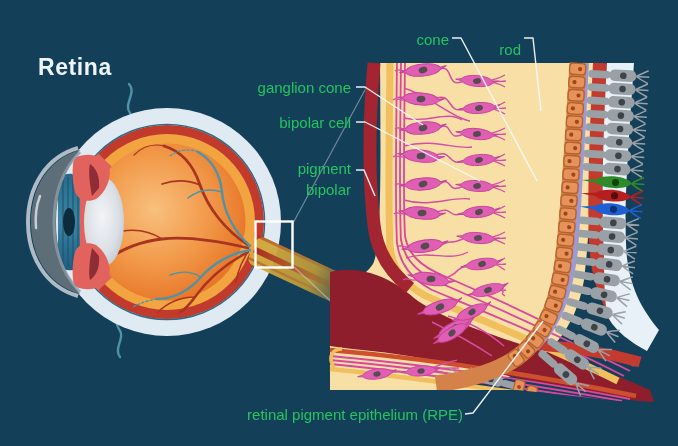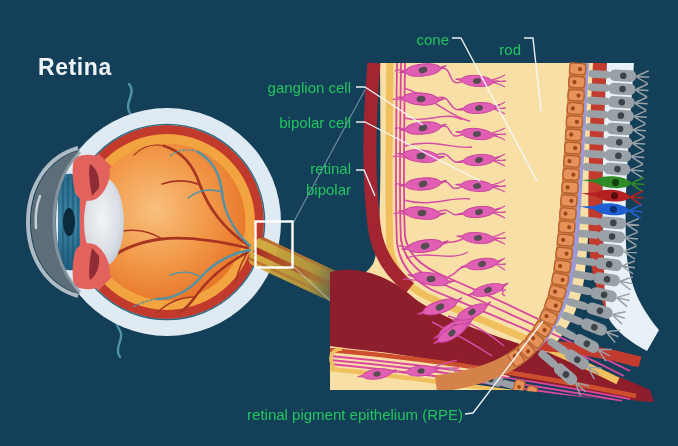--- a/index.html
+++ b/index.html
@@ -576,20 +576,20 @@
     <path d="M 356,87 L 365,87 L 423,125"></path>
     <path d="M 356,122 L 365,122 L 480,181"></path>
     <path d="M 356,170 L 364,170 L 375,196"></path>
     <path d="M 465,414 L 473,413 L 543,321"></path>
   </g>
 </svg>
 
 <div class="title">Retina</div>
 <div class="lbl" id="lbl-cone">cone</div>
 <div class="lbl" id="lbl-rod">rod</div>
-<div class="lbl" id="lbl-ganglion">ganglion cell</div>
+<div class="lbl" id="lbl-ganglion">ganglion cone</div>
 <div class="lbl" id="lbl-bipolar">bipolar cell</div>
 <div class="lbl" id="lbl-artery">
-  <div>retinal</div>
+  <div>pigment</div>
   <div>bipolar</div>
 </div>
 <div class="lbl" id="lbl-rpe">retinal pigment epithelium (RPE)</div>
 </div>
 
 </body></html>

